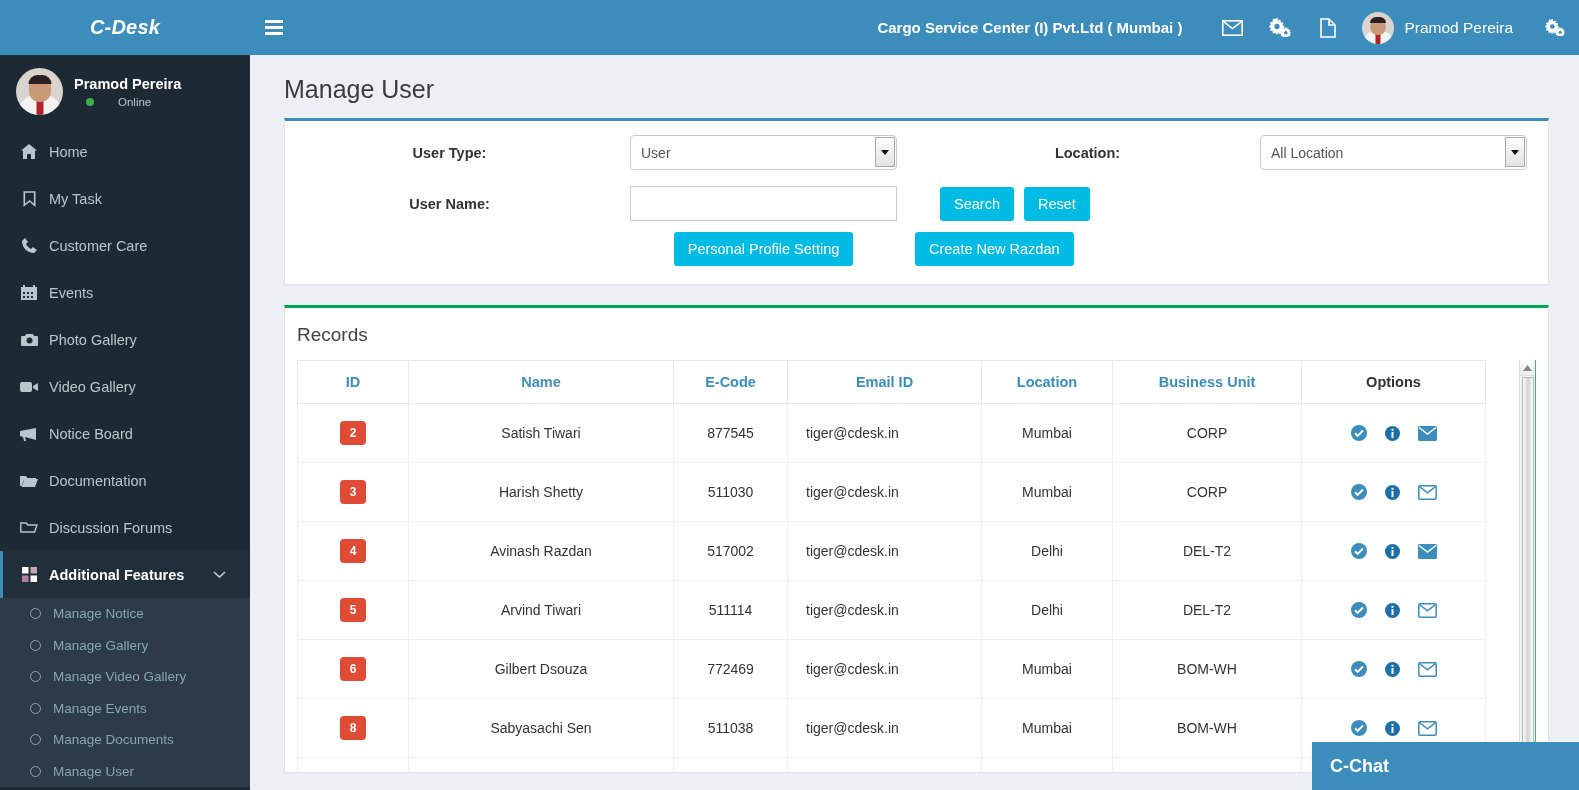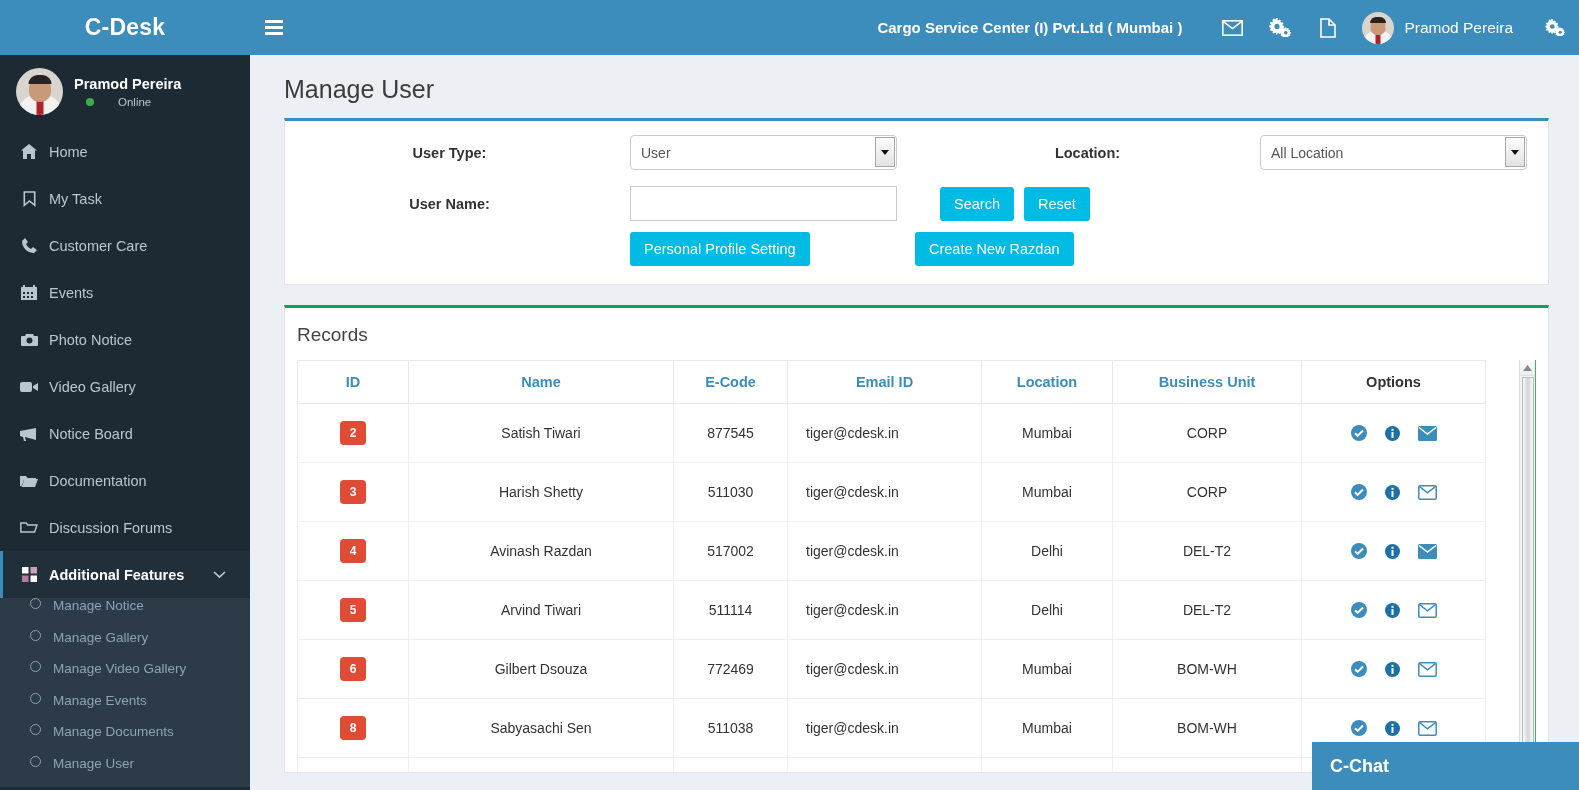--- a/index.html
+++ b/index.html
@@ -16,21 +16,21 @@
     position: absolute; left: 0; top: 0;
     width: 250px; height: 790px;
     background: #1d2a33;
     overflow: hidden;
   }
   #brand {
     height: 55px; background: #3c8dbc;
     display: flex; align-items: center; justify-content: center;
   }
   #brand .logo {
-    color: #fff; font-size: 23px; font-weight: bold; 
+    color: #fff; font-size: 20px; font-weight: bold; font-style: italic;
     letter-spacing: .2px;
   }
   #user-panel {
     display: flex; align-items: center; gap: 11px;
     padding: 13px 0 13px 16px;
   }
   #user-panel .avatar {
     width: 47px; height: 47px; border-radius: 50%;
     background: #d9d4cd; overflow: hidden; position: relative;
     flex: 0 0 auto;
@@ -55,21 +55,21 @@
     border-left: 3px solid transparent;
     cursor: pointer; position: relative;
   }
   .nav-item .ico { width: 20px; display:flex; align-items:center; justify-content:center; flex:0 0 auto;}
   .nav-item.active {
     background: #212f3a; border-left-color: #3c8dbc; color: #fff; font-weight: bold;
   }
   .nav-item .chev { position:absolute; right: 24px; font-size: 12px; }
   .subnav { background: #2c3b47; }
   .sub-item {
-    display: flex; gap: 12px;
+    display: flex; align-items: center; gap: 12px;
     height: 31.5px; padding-left: 30px;
     color: #8aa4b1; font-size: 13.5px; cursor: pointer;
   }
   .sub-item .ring {
     width: 11px; height: 11px; border-radius: 50%;
     border: 1.7px solid #8aa4b1; flex: 0 0 auto;
   }
 
   
   #topbar {
@@ -274,21 +274,21 @@
     <span>Events</span>
   </div>
 
   <div class="nav-item">
     <span class="ico">
       <svg width="17" height="14" viewBox="0 0 17 14">
           <path fill="#b8c7ce" d="M5 1h7l1 2h3a1 1 0 011 1v8a1 1 0 01-1 1H1a1 1 0 01-1-1V4a1 1 0 011-1h3z"></path>
           <circle cx="8.5" cy="7.5" r="3" fill="#1d2a33"></circle>
         </svg>
     </span>
-    <span>Photo Notice</span>
+    <span>Photo Gallery</span>
   </div>
 
   <div class="nav-item">
     <span class="ico">
       <svg width="18" height="12" viewBox="0 0 18 12">
           <rect x="0" y="1" width="12" height="10" rx="2" fill="#b8c7ce"></rect>
           <path fill="#b8c7ce" d="M13 5l5-3v8l-5-3z"></path>
         </svg>
     </span>
     <span>Video Gallery</span>
@@ -469,21 +469,21 @@
         <div style="width:345px; display:flex; justify-content:flex-start; padding-left:25px;">
           <div class="btn-row">
             <button class="btn">Search</button>
             <button class="btn">Reset</button>
           </div>
         </div>
       </div>
 
       <div class="form-row" style="margin-top:11px;">
         <div style="width:345px;"></div>
-        <div style="width:285px; display:flex; justify-content:flex-start; padding-right:18px;">
+        <div style="width:285px; display:flex; justify-content:center; padding-right:18px;">
           <button class="btn">Personal Profile Setting</button>
         </div>
         <div style="display:flex;">
           <button class="btn">Create New Razdan</button>
         </div>
       </div>
 
     </div>
   </div>
 

